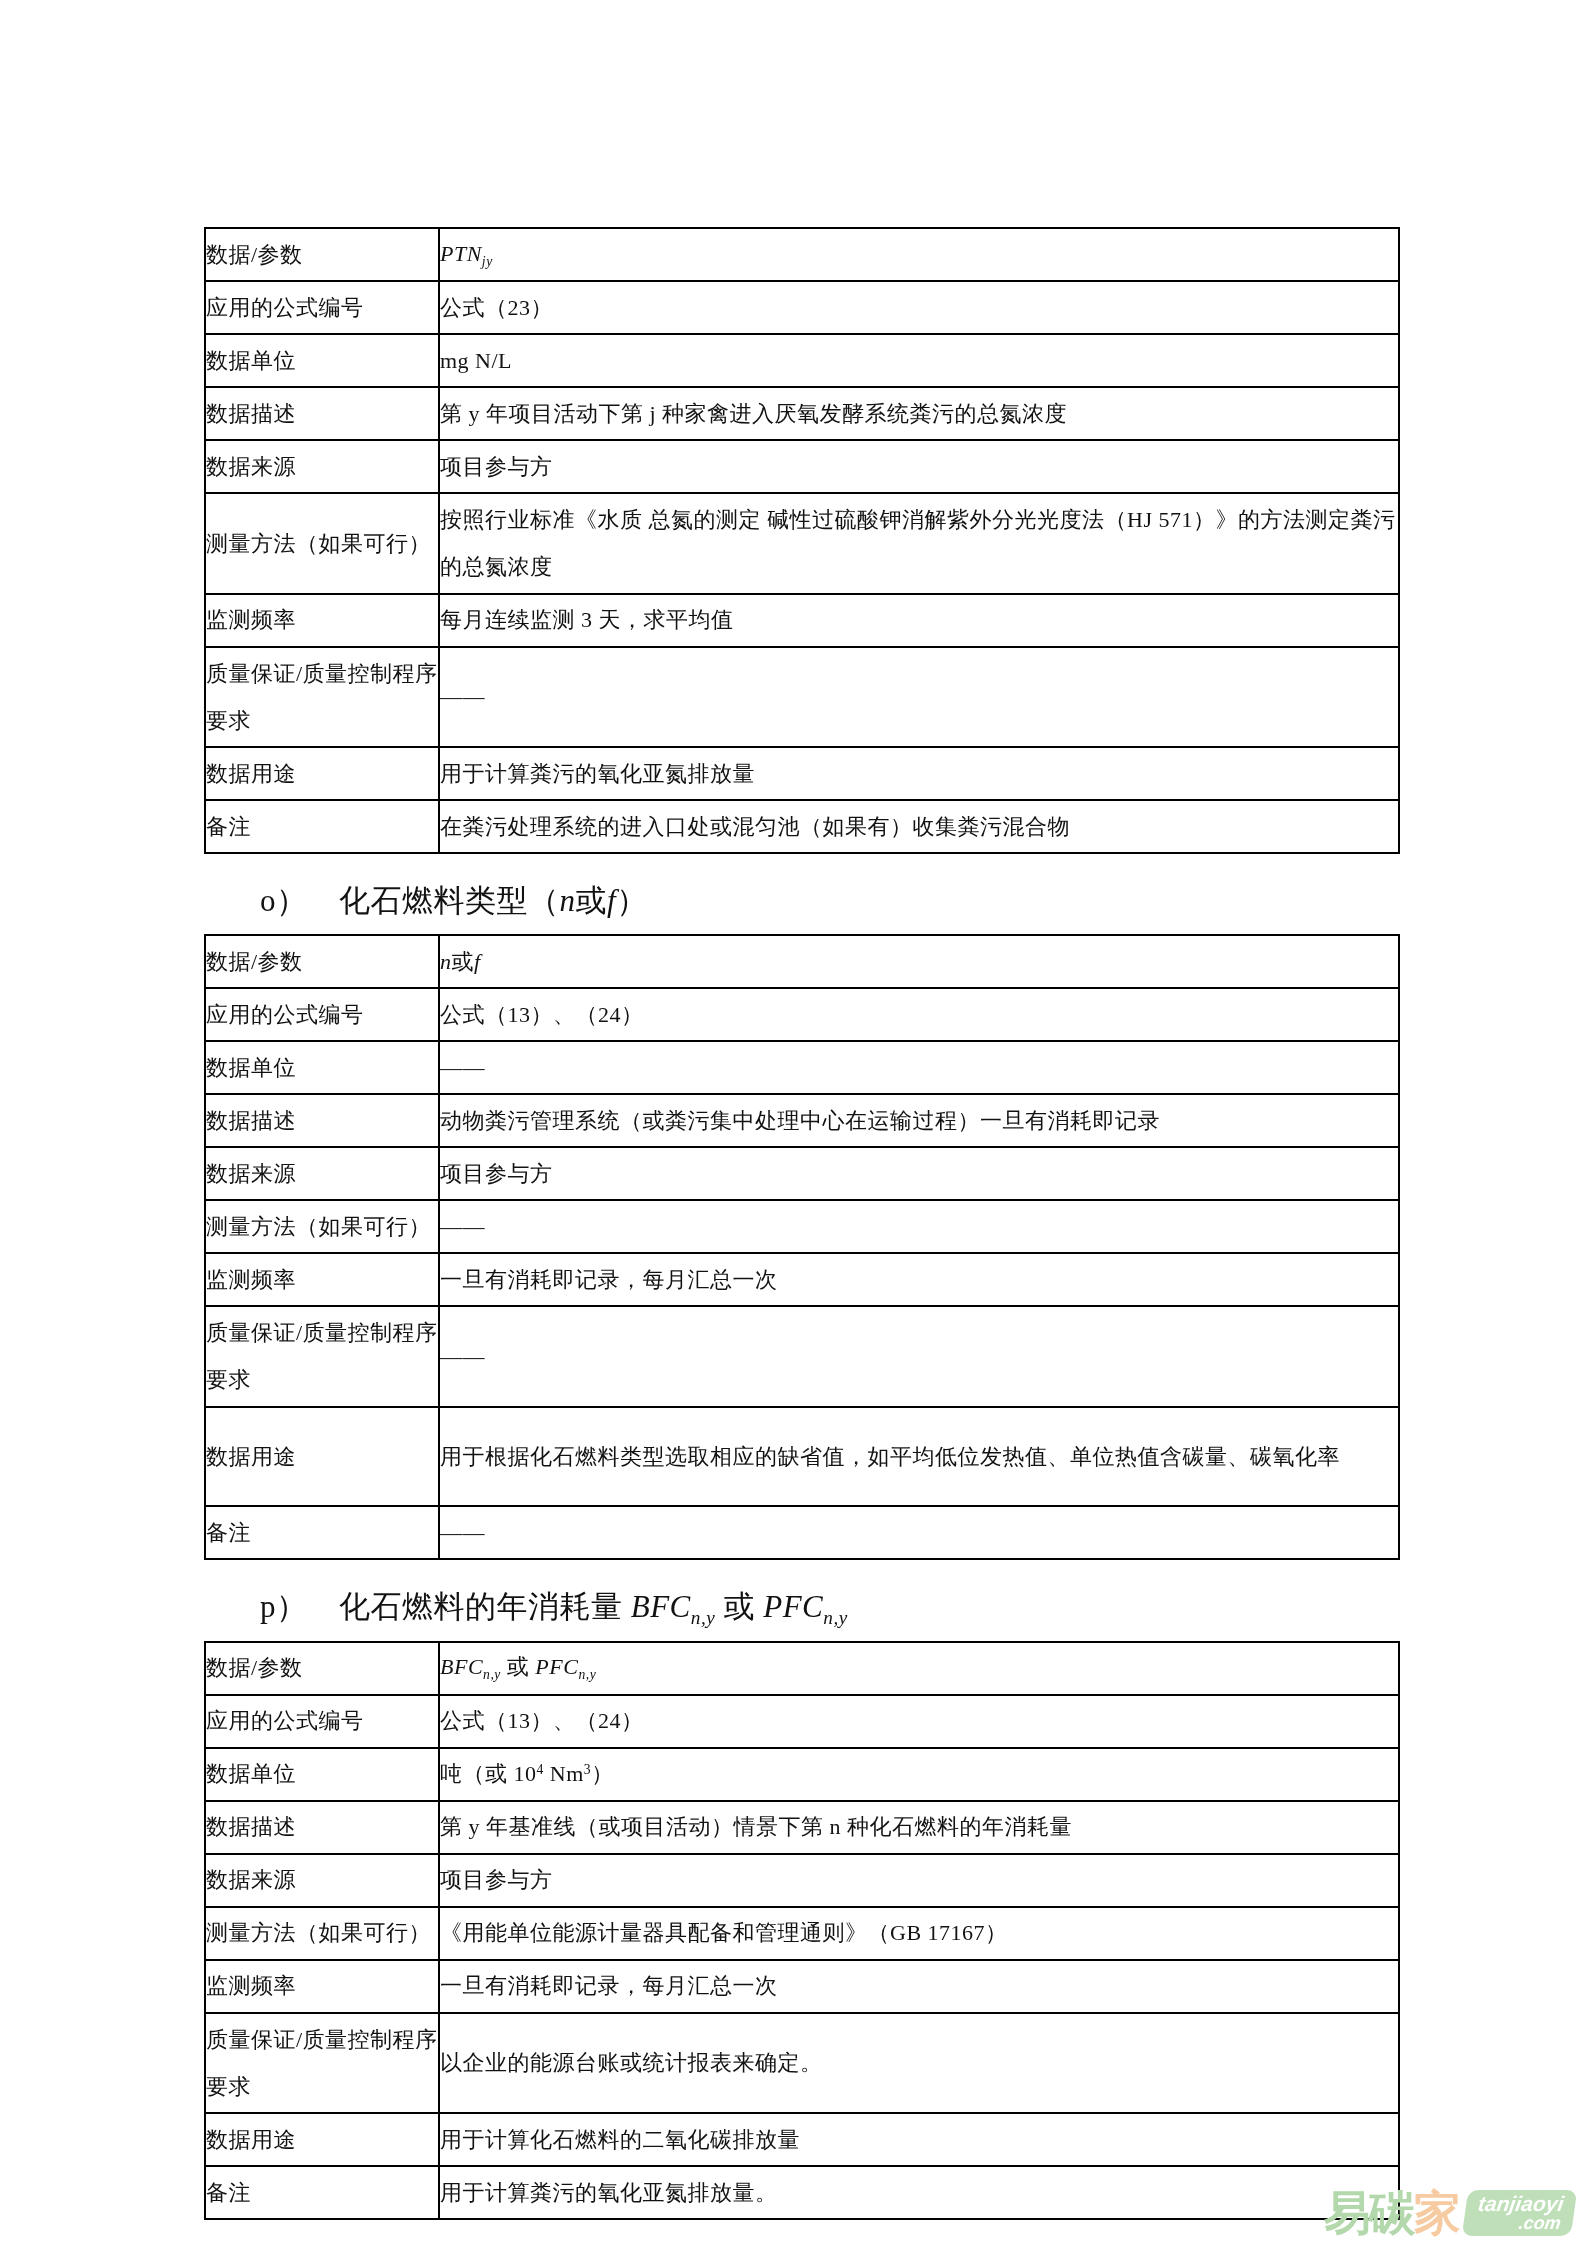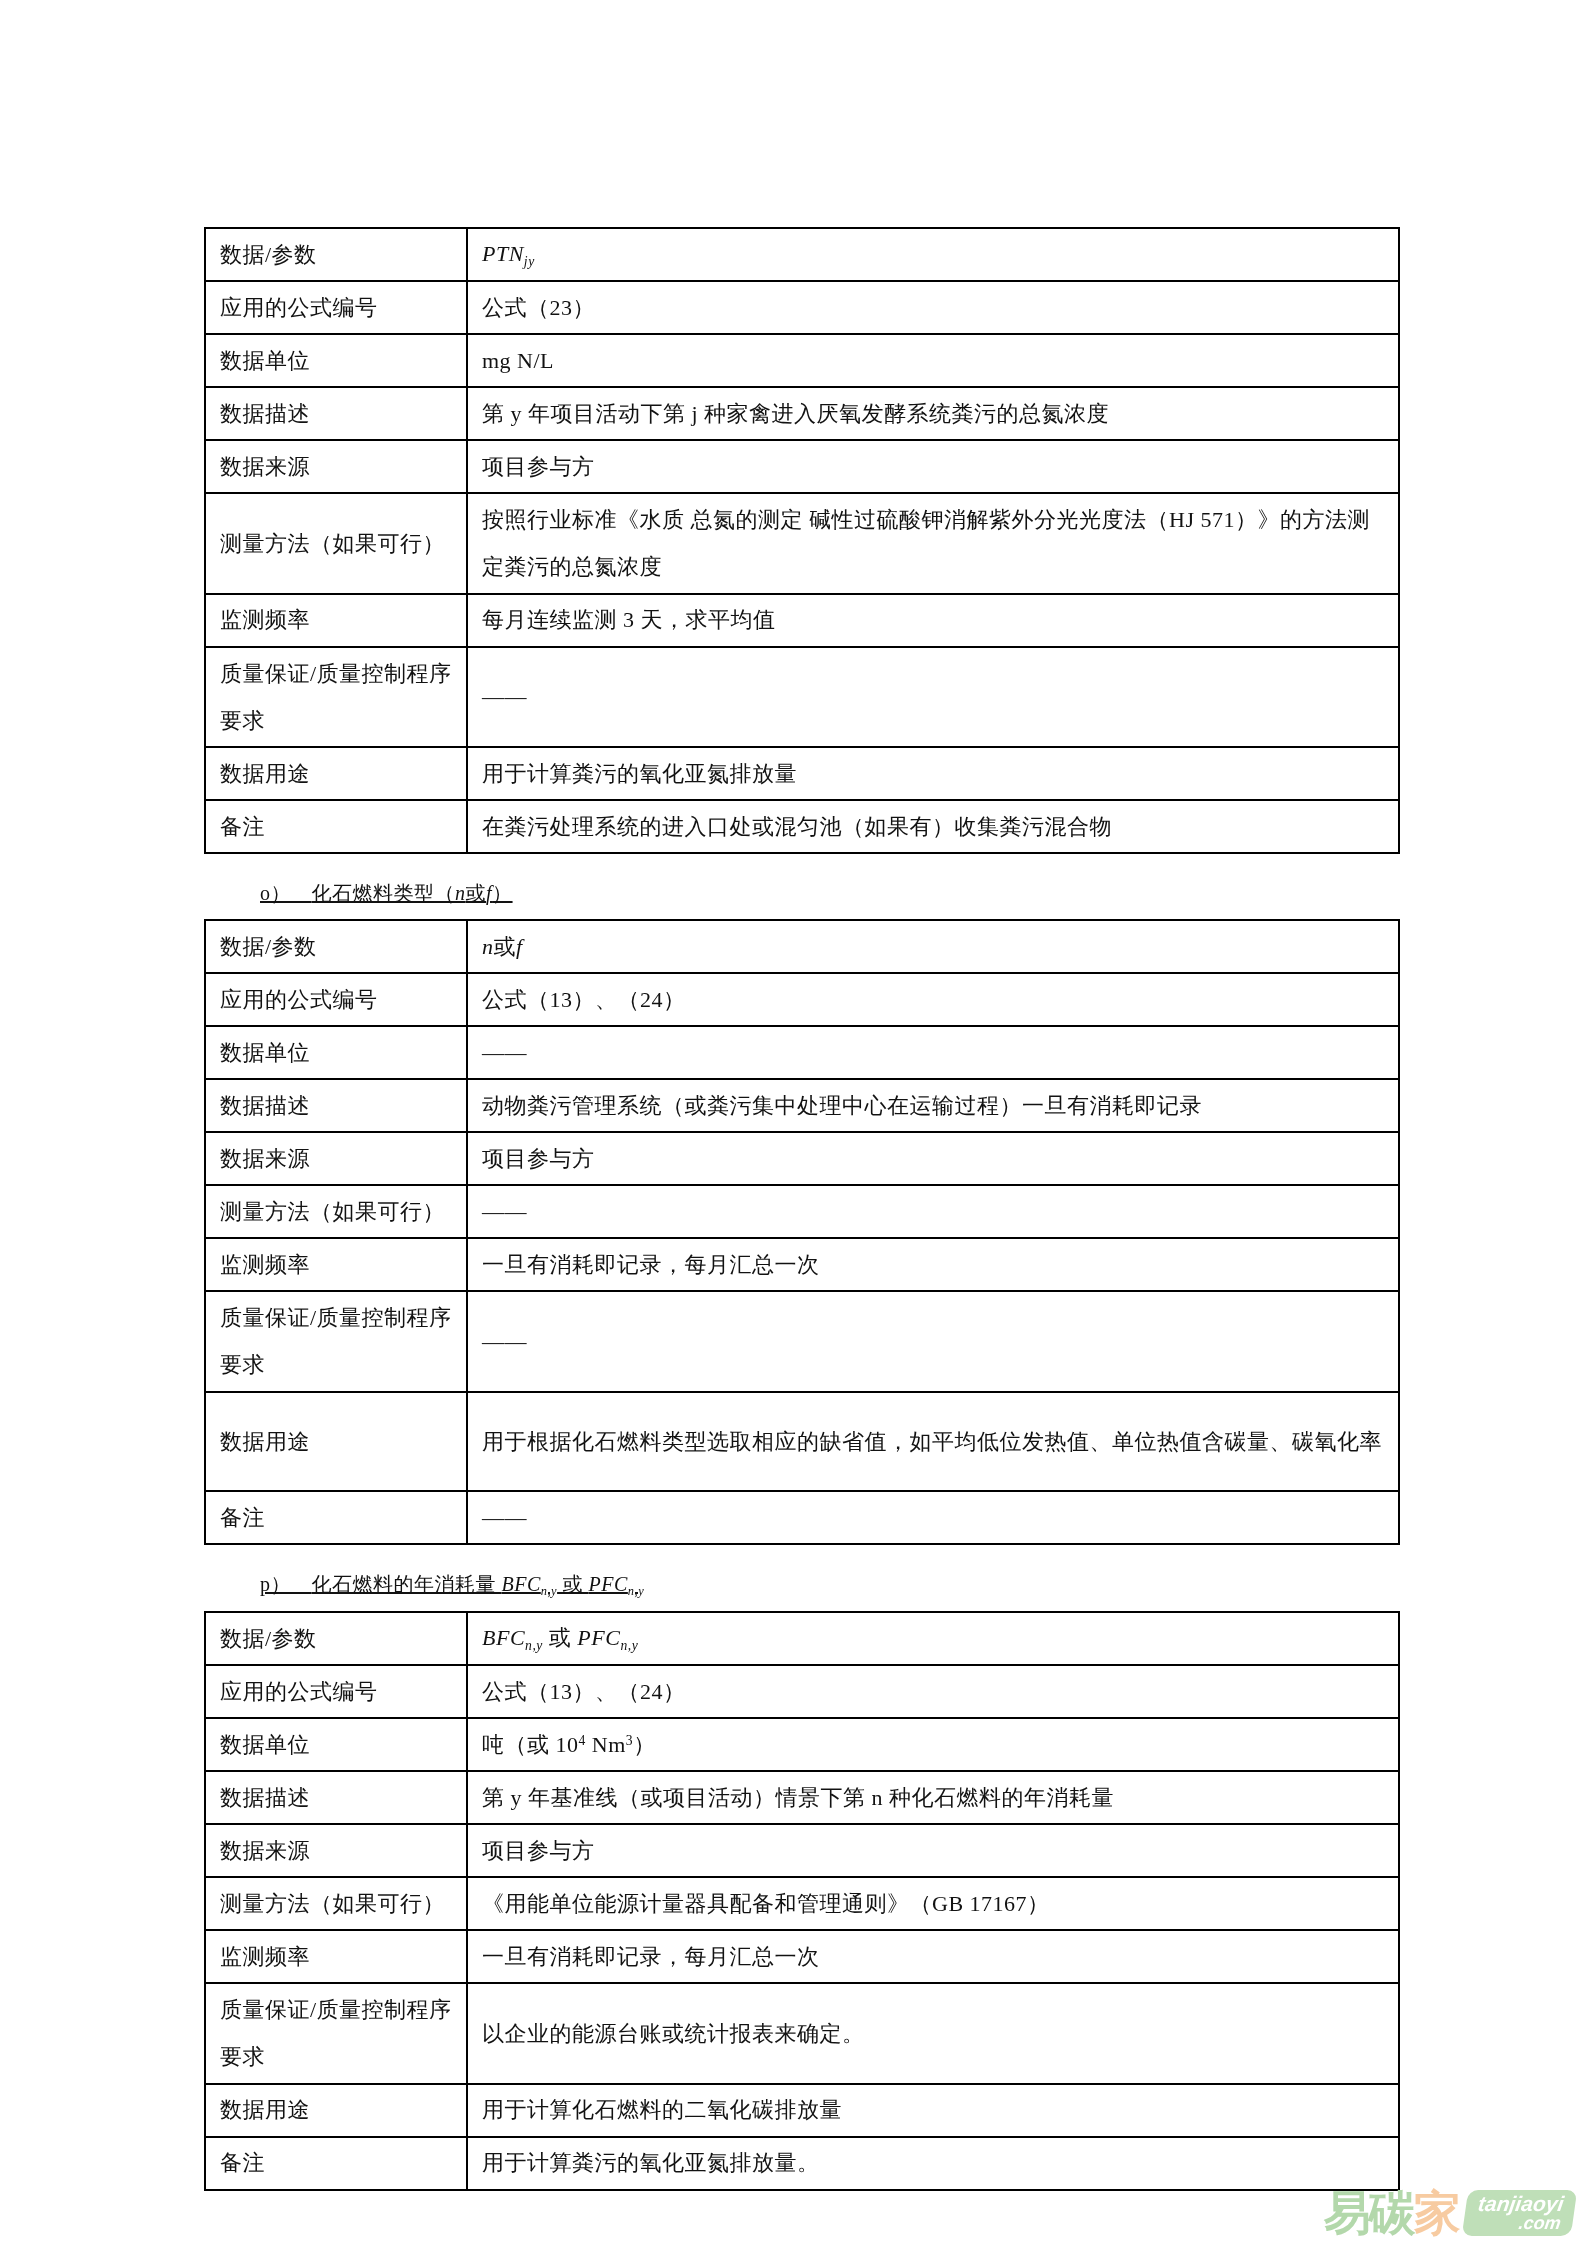--- a/index.html
+++ b/index.html
@@ -20,34 +20,33 @@
     border-collapse: collapse;
     width: 1196px;
     table-layout: fixed;
   }
   table.data-table td {
     border: 2px solid #000;
     font-size: 22px;
     line-height: 1.25;
     height: 47px;
     vertical-align: middle;
-    padding: 2px 14px;
+    padding: 2px 0;
     letter-spacing: 0.5px;
   }
   table.data-table td.label-cell { width: 232px; }
   table.data-table tr.tall td { height: 93px; line-height: 2.15; }
   .seg-i { font-style: italic; }
   .seg-isub { font-style: italic; font-size: 0.62em; vertical-align: -0.35em; }
   .seg-sup { font-size: 0.62em; vertical-align: 0.5em; }
   h2.section-heading {
     margin: 26px 0 12px 56px;
-    font-size: 20px;
+    font-size: 31px;
     font-weight: normal;
     letter-spacing: 0.5px;
-    text-decoration: underline;
   }
   
   .watermark {
     position: absolute;
     right: 14px;
     bottom: 8px;
     display: flex;
     align-items: flex-start;
     user-select: none;
   }

